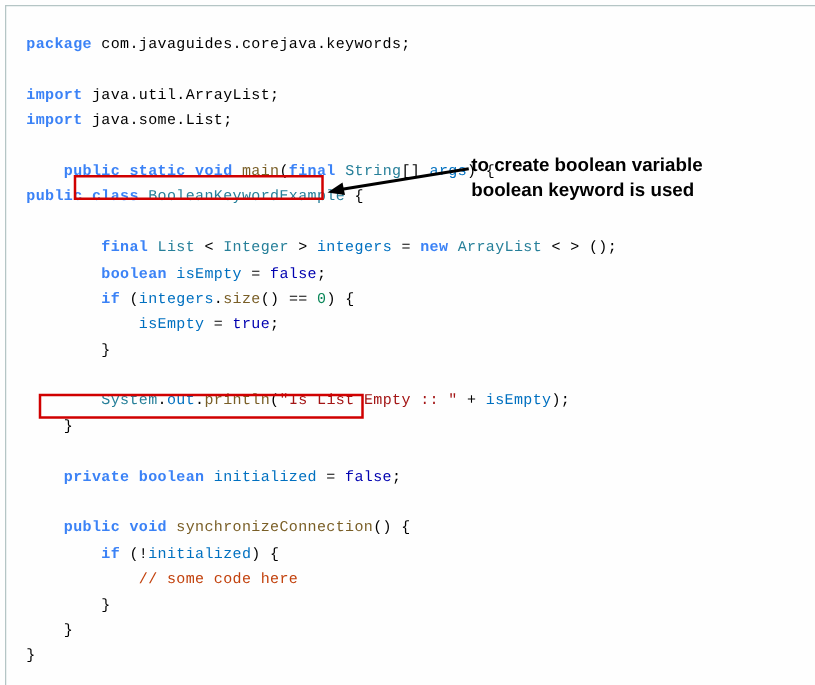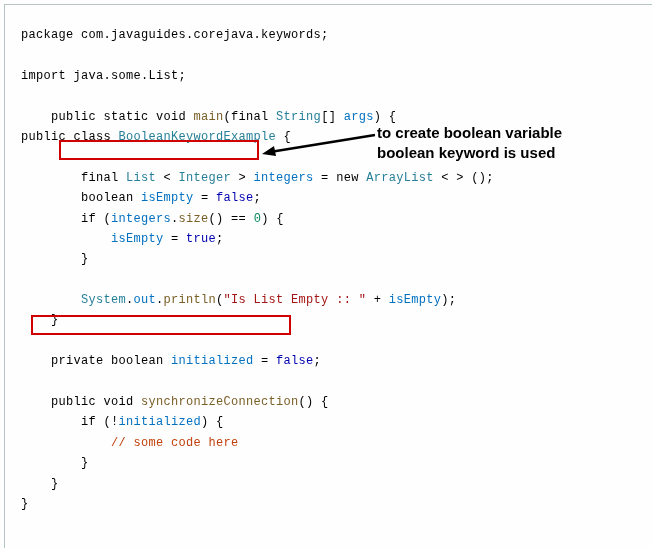--- a/index.html
+++ b/index.html
@@ -15,21 +15,21 @@
       padding: 20px 16px;
       position: relative;
       width: 652px;
       height: 548px;
     }
     .line {
       line-height: 1.7;
       white-space: pre;
       letter-spacing: 0.3px;
     }
-    .kw { color: #000000; }
+    .kw { color: #3b82f6; font-weight: bold; }
     .cls { color: #267f99; }
     .mth { color: #795e26; }
     .str { color: #a31515; }
     .var { color: #0070c0; }
     .lit { color: #0000b0; }
     .cmt { color: #c2410c; text-align: center; }
     .num { color: #098658; }
     .red-box1 {
       border: 2px solid #d00000;
       position: absolute;
@@ -64,20 +64,21 @@
       height: 30px;
     }
   </style>
 </head>
 <body>
 
 <div class="code-container">
 
 <div class="line"><span class="kw">package</span><span> com.javaguides.corejava.keywords;</span></div>
 <div class="line">&nbsp;</div>
+<div class="line"><span class="kw">import</span><span> java.util.ArrayList;</span></div>
 <div class="line"><span class="kw">import</span><span> java.some.List;</span></div>
 <div class="line">&nbsp;</div>
 <div class="line">    <span class="kw">public</span><span class="kw"> static</span><span class="kw"> void</span><span class="mth"> main</span><span>(</span><span class="kw">final</span><span class="cls"> String</span><span>[]</span><span class="var"> args</span><span>) {</span></div>
 <div class="line"><span class="kw">public</span><span class="kw"> class</span><span class="cls"> BooleanKeywordExample</span><span> {</span></div>
 <div class="line">&nbsp;</div>
 <div class="line">        <span class="kw">final</span><span class="cls"> List</span><span> &lt;</span><span class="cls"> Integer</span><span> &gt;</span><span class="var"> integers</span><span> =</span><span class="kw"> new</span><span class="cls"> ArrayList</span><span> &lt; &gt; ();</span></div>
 <div class="line">        <span class="kw">boolean</span><span class="var"> isEmpty</span><span> =</span><span class="lit"> false</span><span>;</span></div>
 <div class="line">        <span class="kw">if</span><span> (</span><span class="var">integers</span><span>.</span><span class="mth">size</span><span>()</span><span> ==</span><span class="num"> 0</span><span>) {</span></div>
 <div class="line">            <span class="var">isEmpty</span><span> =</span><span class="lit"> true</span><span>;</span></div>
 <div class="line">        <span>}</span></div>

